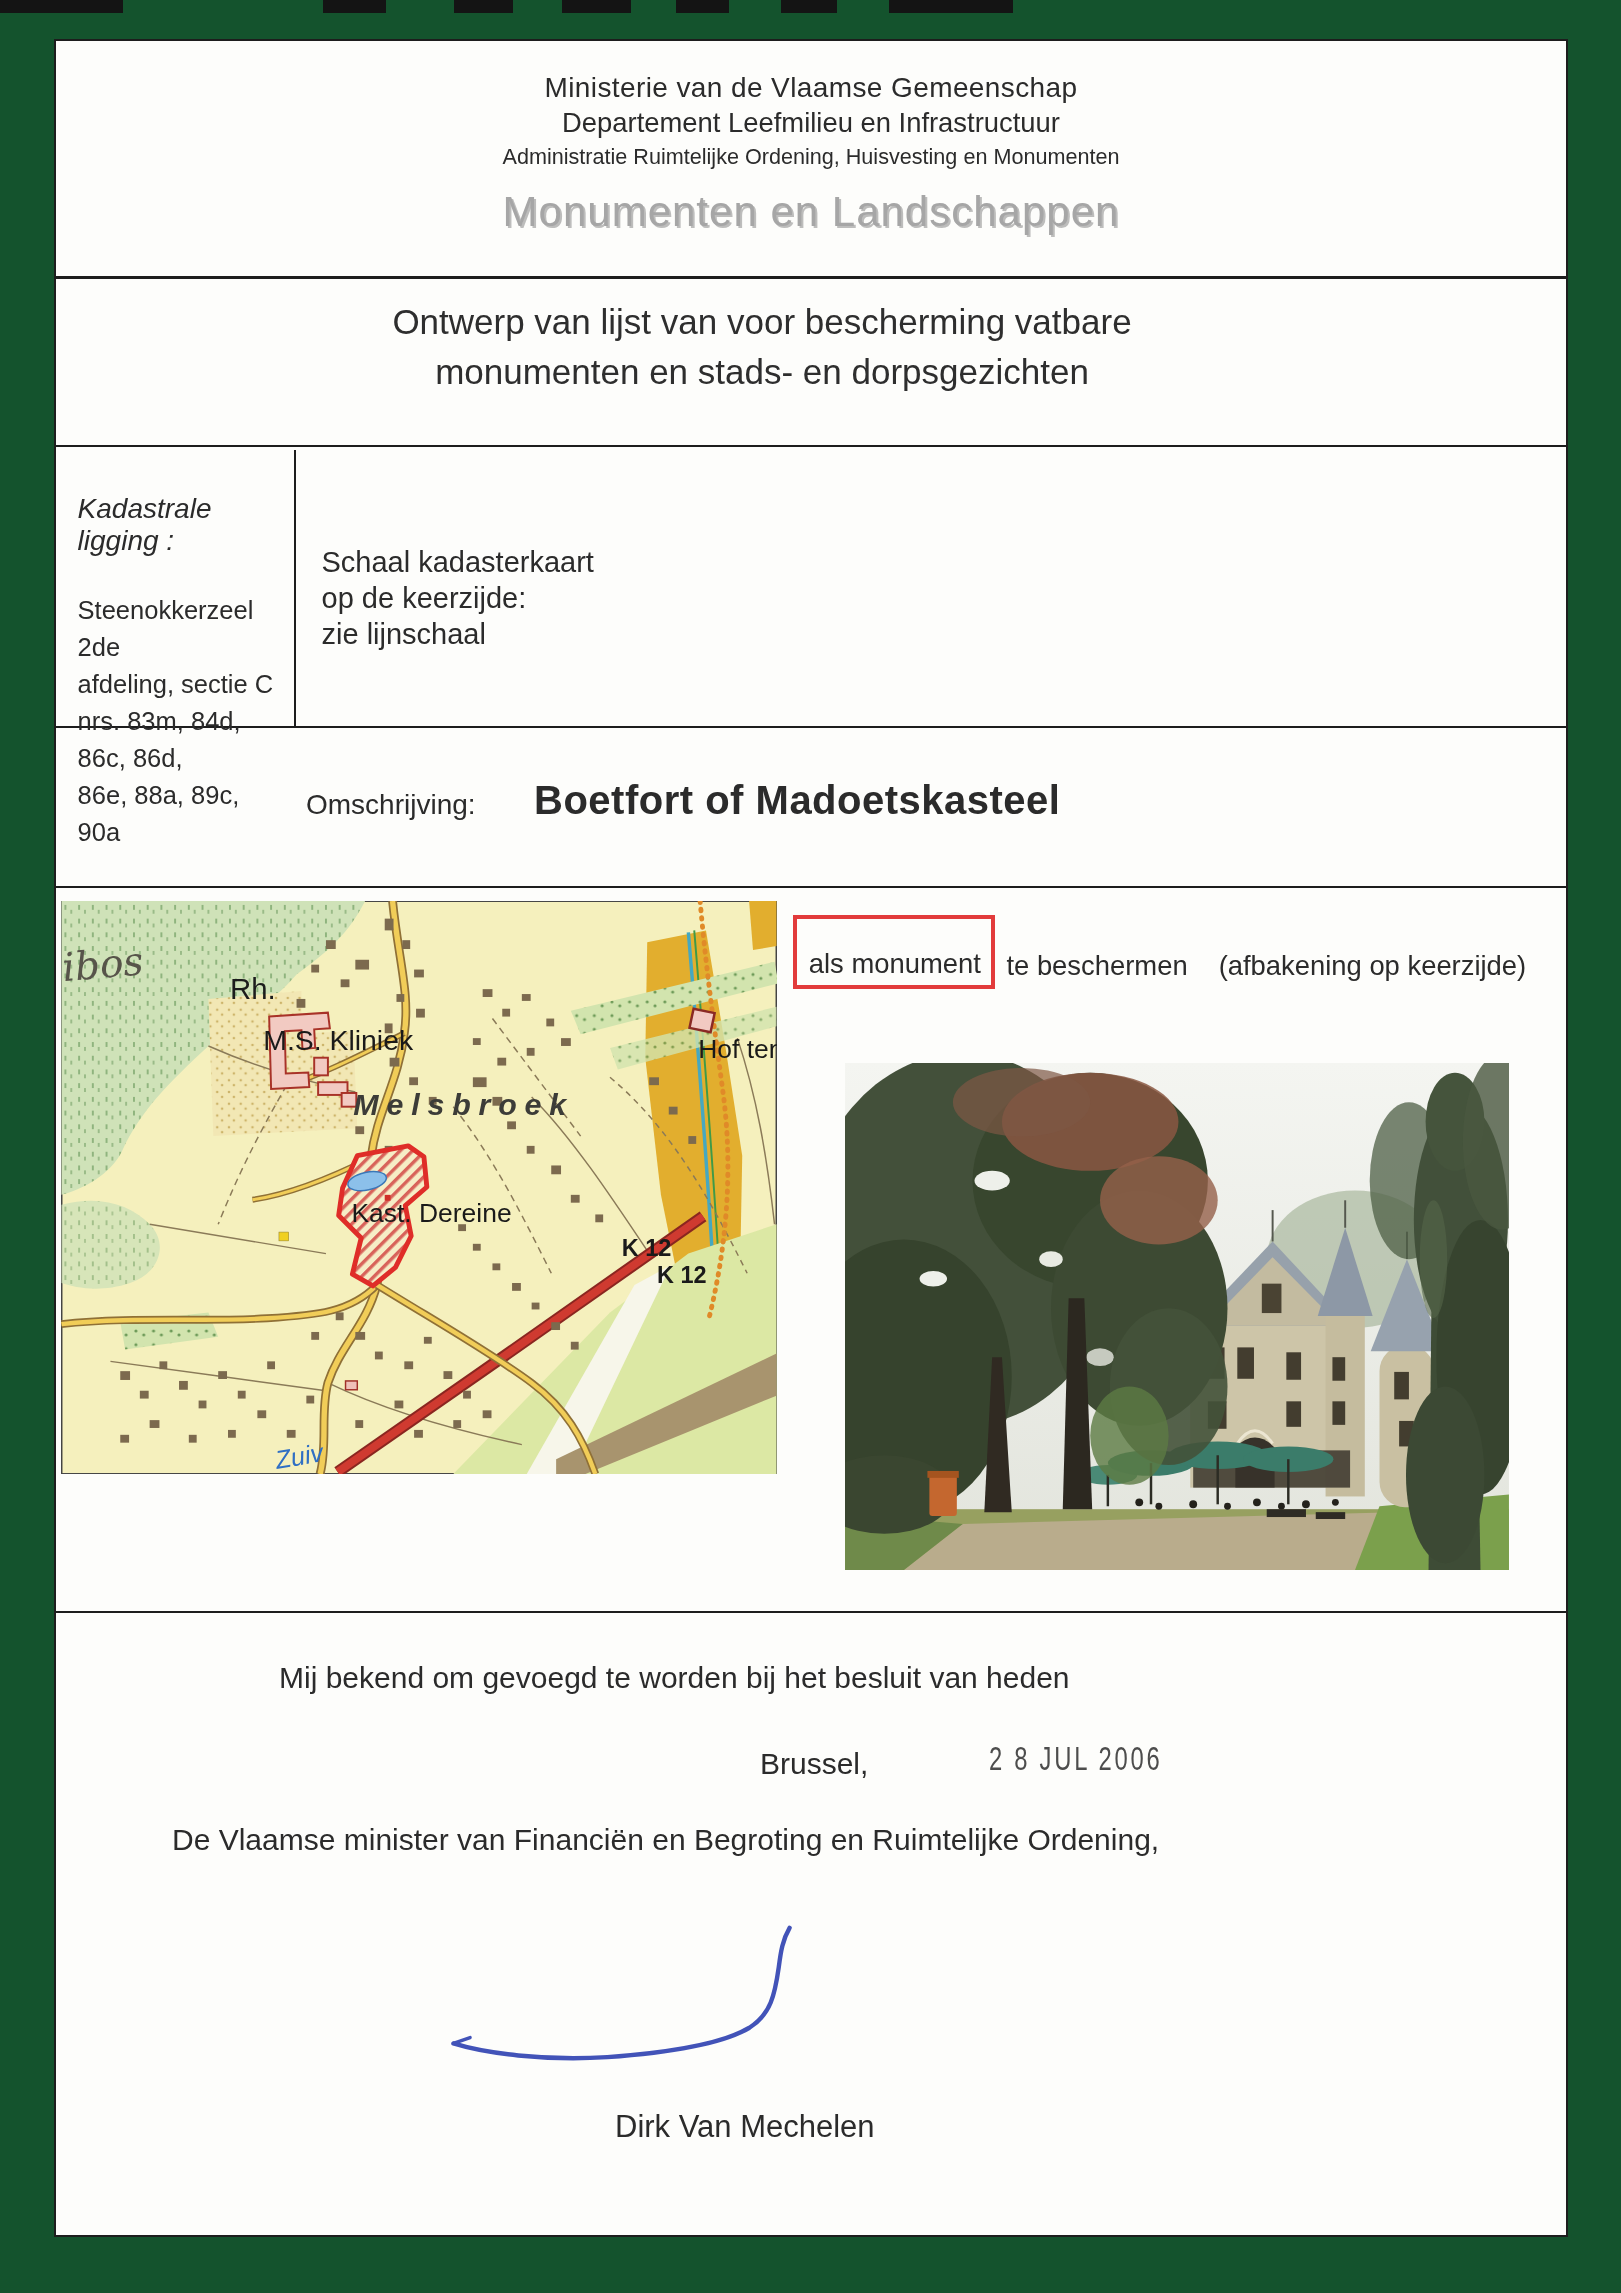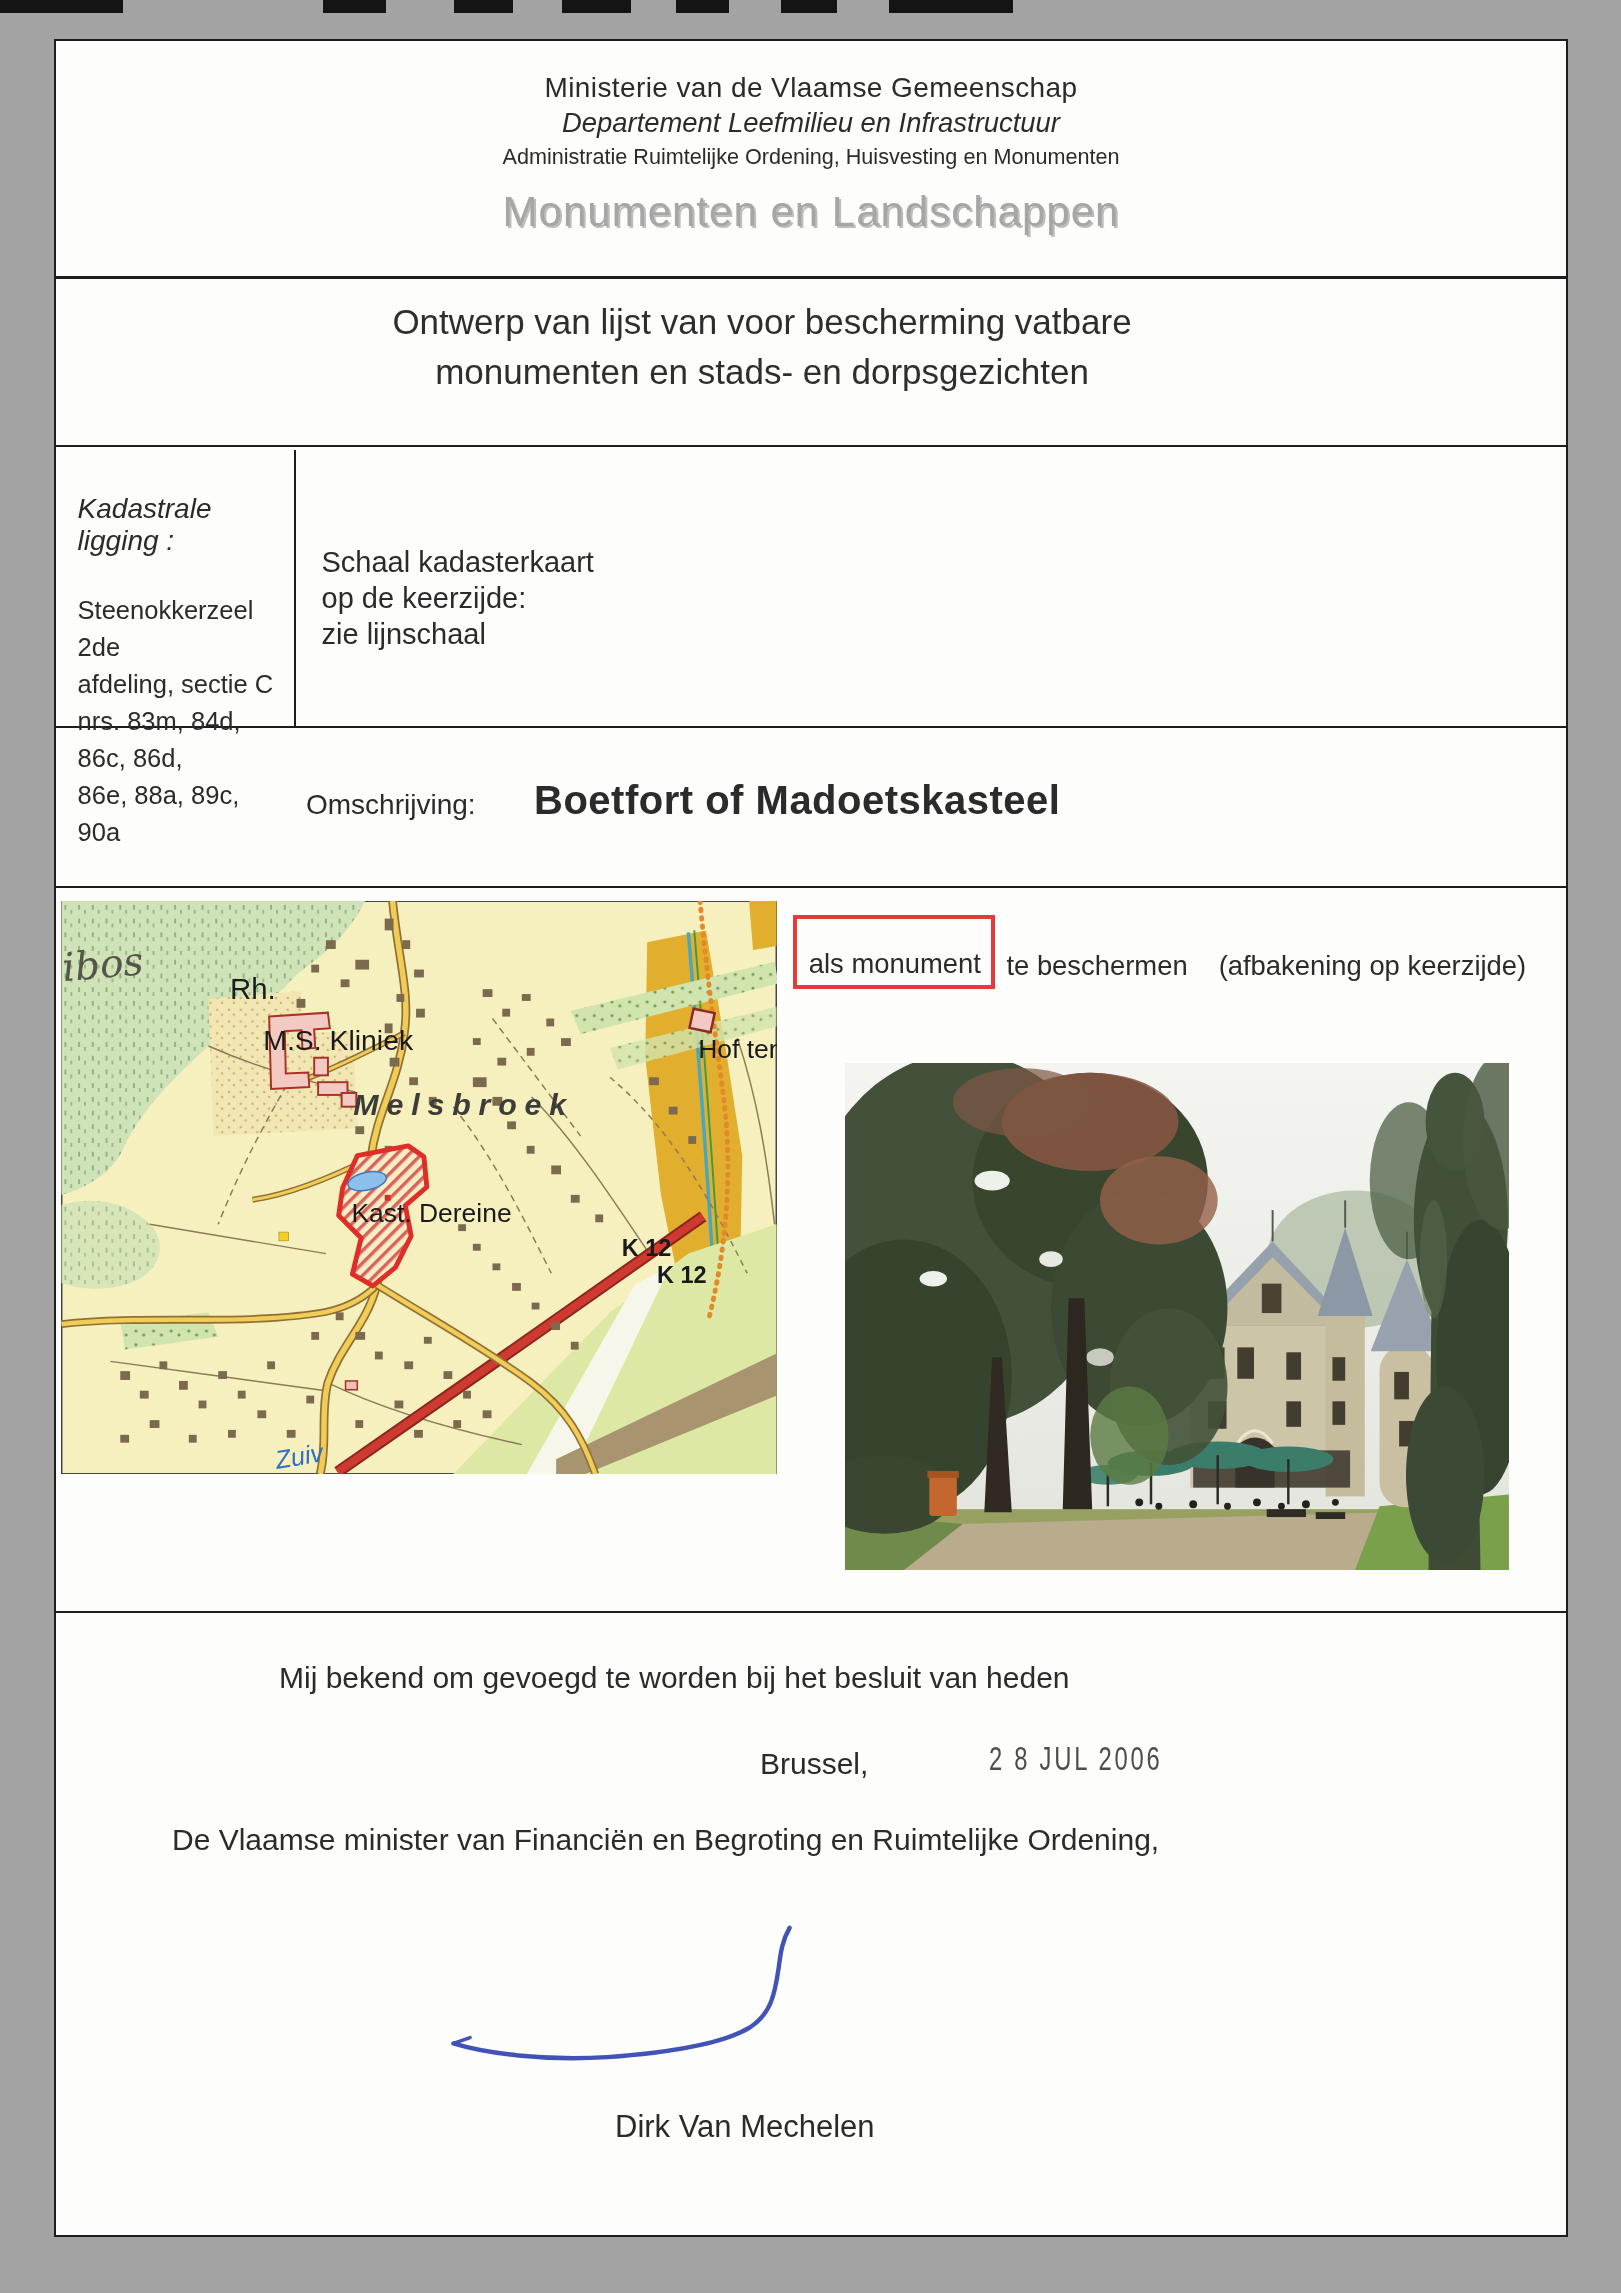--- a/index.html
+++ b/index.html
@@ -1,27 +1,27 @@
 <!DOCTYPE html>
 <html><head>
 <meta charset="utf-8">
 <style>
   html,body { margin:0; padding:0; background:#ffffff; }
-  .page { position:relative; width:1621px; height:2294px; background:#a3a3a3; overflow:hidden;
+  .page { position:relative; width:1621px; height:2294px; background:#14532d; overflow:hidden;
           font-family:"Liberation Sans", sans-serif; color:#2b2b2b; }
   .scan-dash { position:absolute; top:0; height:12.7px; background:#141414; }
 
   .doc-frame { position:absolute; left:54px; top:39px; width:1514px; height:2198px;
                border:2.9px solid #1d1d1d; box-sizing:border-box; background:#fdfdfb; }
 
   
   .sec-header { position:absolute; top:0; left:0; right:0; height:204px;
                 border-bottom:3.9px solid #1d1d1d; text-align:center; padding-top:31px; box-sizing:content-box; }
   .h-ministry { font-size:28px; letter-spacing:0.4px; }
-  .h-department { font-size:27.4px; font-style:italic; margin-top:2.9px; }
+  .h-department { font-size:27.4px; margin-top:2.9px; }
   .h-administration { font-size:21.6px; margin-top:4.9px; }
   .h-division { font-size:42px; font-weight:normal; color:#a6a6a6; margin-top:18px; letter-spacing:1px;
                 text-shadow:2px 2px 0 rgba(110,110,110,.45); }
 
   
   .sec-title { position:absolute; top:208px; left:0; right:0; height:198px; border-bottom:2.9px solid #1d1d1d;
                display:flex; flex-direction:column; justify-content:center; align-items:center;
                font-size:35px; line-height:50px; color:#2e2e2e; padding-right:98px; box-sizing:border-box; }
 
   

